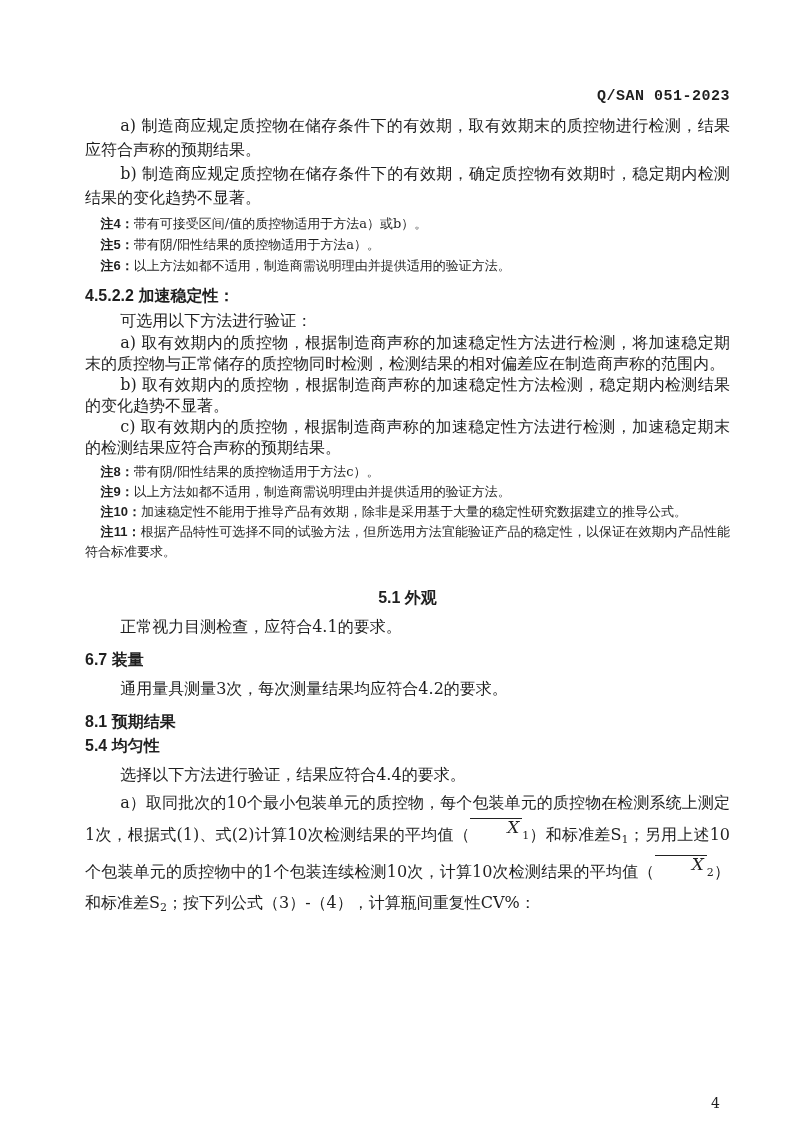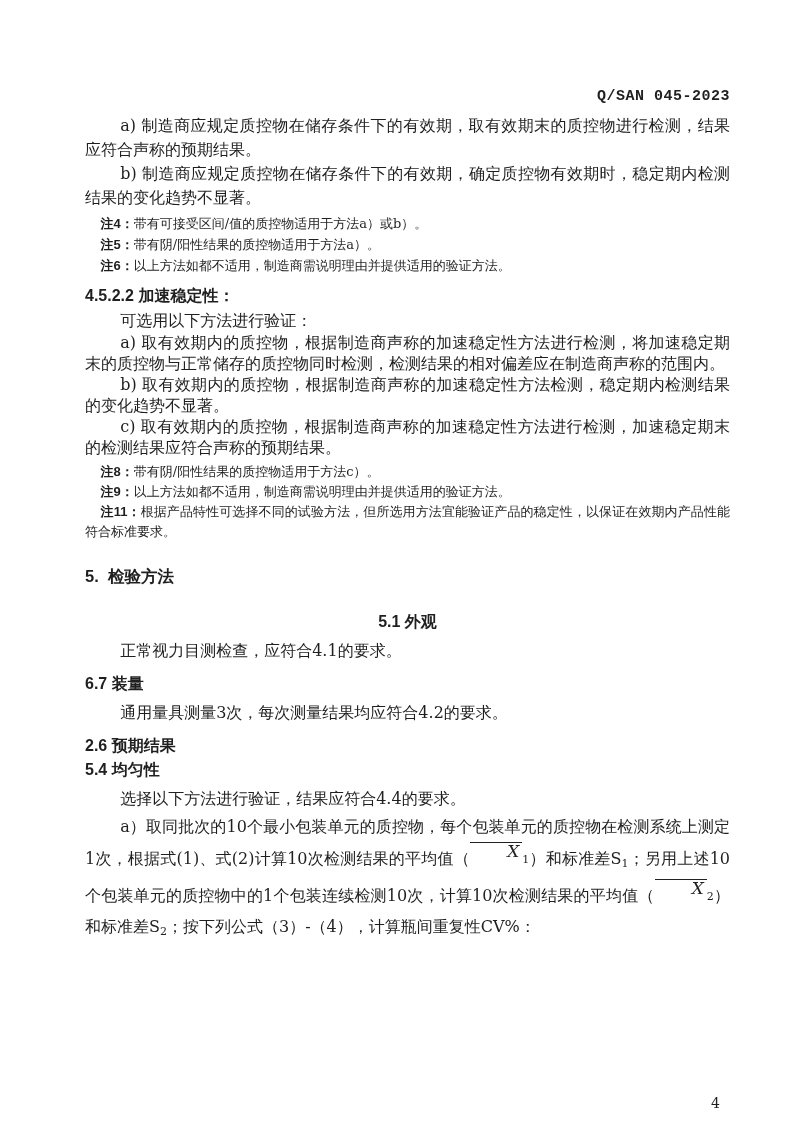--- a/index.html
+++ b/index.html
@@ -92,52 +92,52 @@
     right: 80px;
     font-size: 14px;
     font-family: "DejaVu Serif", serif;
   }
 </style>
 </head>
 <body>
 
 <div class="page">
 
-  <div class="doc-header">Q/SAN 045-2023</div>
+  <div class="doc-header">Q/SAN 051-2023</div>
 
   <p class="para">a) 制造商应规定质控物在储存条件下的有效期，取有效期末的质控物进行检测，结果应符合声称的预期结果。</p>
   <p class="para">b) 制造商应规定质控物在储存条件下的有效期，确定质控物有效期时，稳定期内检测结果的变化趋势不显著。</p>
 
   <div class="notes-group">
     <p class="note"><span class="note-label">注4：</span><span>带有可接受区间/值的质控物适用于方法a）或b）。</span></p>
     <p class="note"><span class="note-label">注5：</span><span>带有阴/阳性结果的质控物适用于方法a）。</span></p>
     <p class="note"><span class="note-label">注6：</span><span>以上方法如都不适用，制造商需说明理由并提供适用的验证方法。</span></p>
   </div>
 
   <p class="heading h-4522">4.5.2.2 加速稳定性：</p>
   <p class="para intro-4522">可选用以下方法进行验证：</p>
   <p class="para tight">a) 取有效期内的质控物，根据制造商声称的加速稳定性方法进行检测，将加速稳定期末的质控物与正常储存的质控物同时检测，检测结果的相对偏差应在制造商声称的范围内。</p>
   <p class="para tight">b) 取有效期内的质控物，根据制造商声称的加速稳定性方法检测，稳定期内检测结果的变化趋势不显著。</p>
   <p class="para tight">c) 取有效期内的质控物，根据制造商声称的加速稳定性方法进行检测，加速稳定期末的检测结果应符合声称的预期结果。</p>
 
   <div class="notes-group second">
     <p class="note"><span class="note-label">注8：</span><span>带有阴/阳性结果的质控物适用于方法c）。</span></p>
     <p class="note"><span class="note-label">注9：</span><span>以上方法如都不适用，制造商需说明理由并提供适用的验证方法。</span></p>
+    <p class="note"><span class="note-label">注10：</span><span>加速稳定性不能用于推导产品有效期，除非是采用基于大量的稳定性研究数据建立的推导公式。</span></p>
     <p class="note"><span class="note-label">注11：</span><span>根据产品特性可选择不同的试验方法，但所选用方法宜能验证产品的稳定性，以保证在效期内产品性能符合标准要求。</span></p>
   </div>
 
-  <p class="heading h-sec5">5.&nbsp; 检验方法</p>
 
   <p class="heading h-51">5.1 外观</p>
   <p class="para after-heading">正常视力目测检查，应符合4.1的要求。</p>
 
   <p class="heading h-52">6.7 装量</p>
   <p class="para after-heading">通用量具测量3次，每次测量结果均应符合4.2的要求。</p>
 
-  <p class="heading h-53">2.6 预期结果</p>
+  <p class="heading h-53">8.1 预期结果</p>
 
   <p class="heading h-54">5.4 均匀性</p>
   <p class="para after-heading">选择以下方法进行验证，结果应符合4.4的要求。</p>
 
   <p class="formula-para"><span>a）取同批次的10个最小包装单元的质控物，每个包装单元的质控物在检测系统上测定1次，根据式(1)、式(2)计算10次检测结果的平均值（</span><span class="xbar">X</span><span class="xsub">1</span><span>）和标准差S</span><span class="ssub">1</span><span>；另用上述10个包装单元的质控物中的1个包装连续检测10次，计算10次检测结果的平均值（</span><span class="xbar">X</span><span class="xsub">2</span><span>）和标准差S</span><span class="ssub">2</span><span>；按下列公式（3）-（4），计算瓶间重复性CV%：</span></p>
 
   <div class="page-number">4</div>
 
 </div>
 

